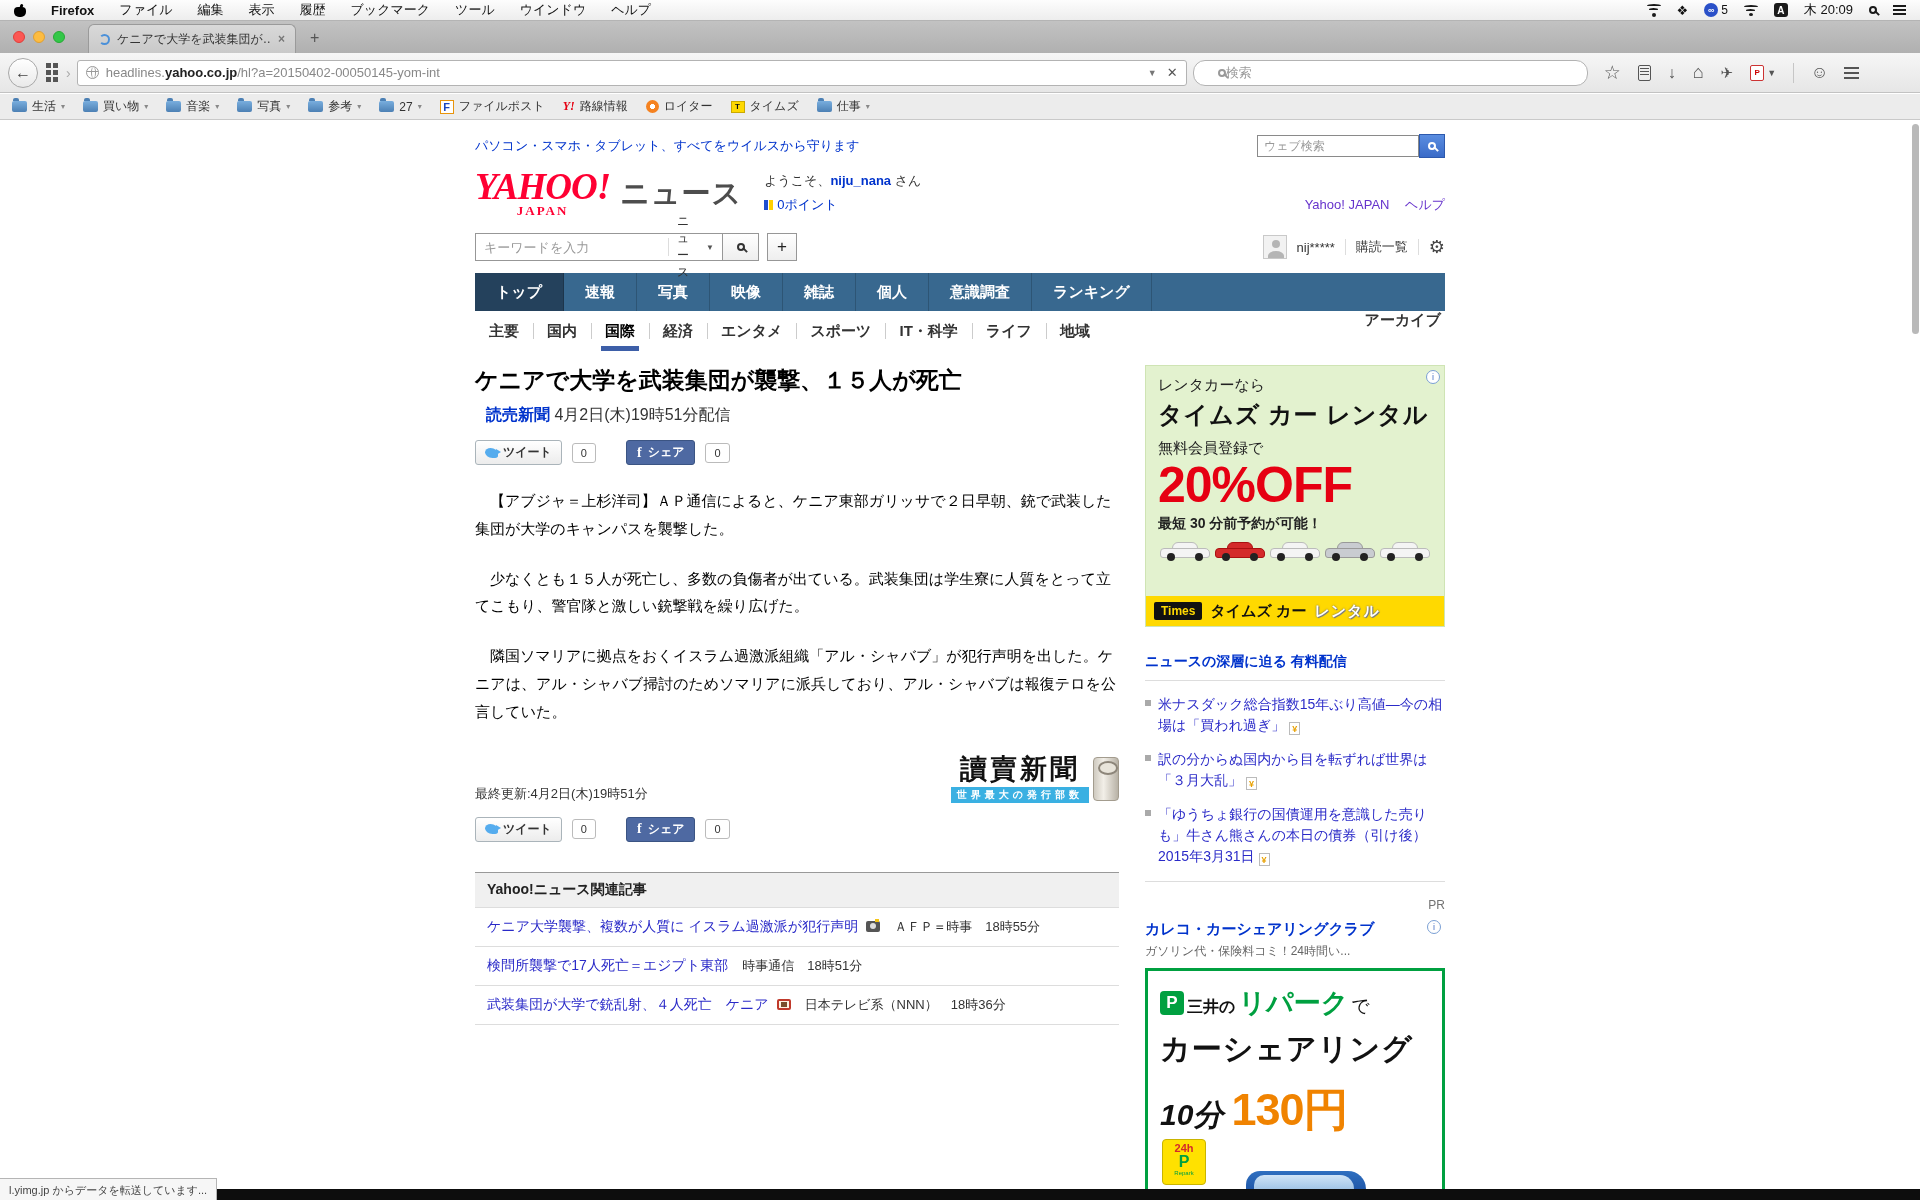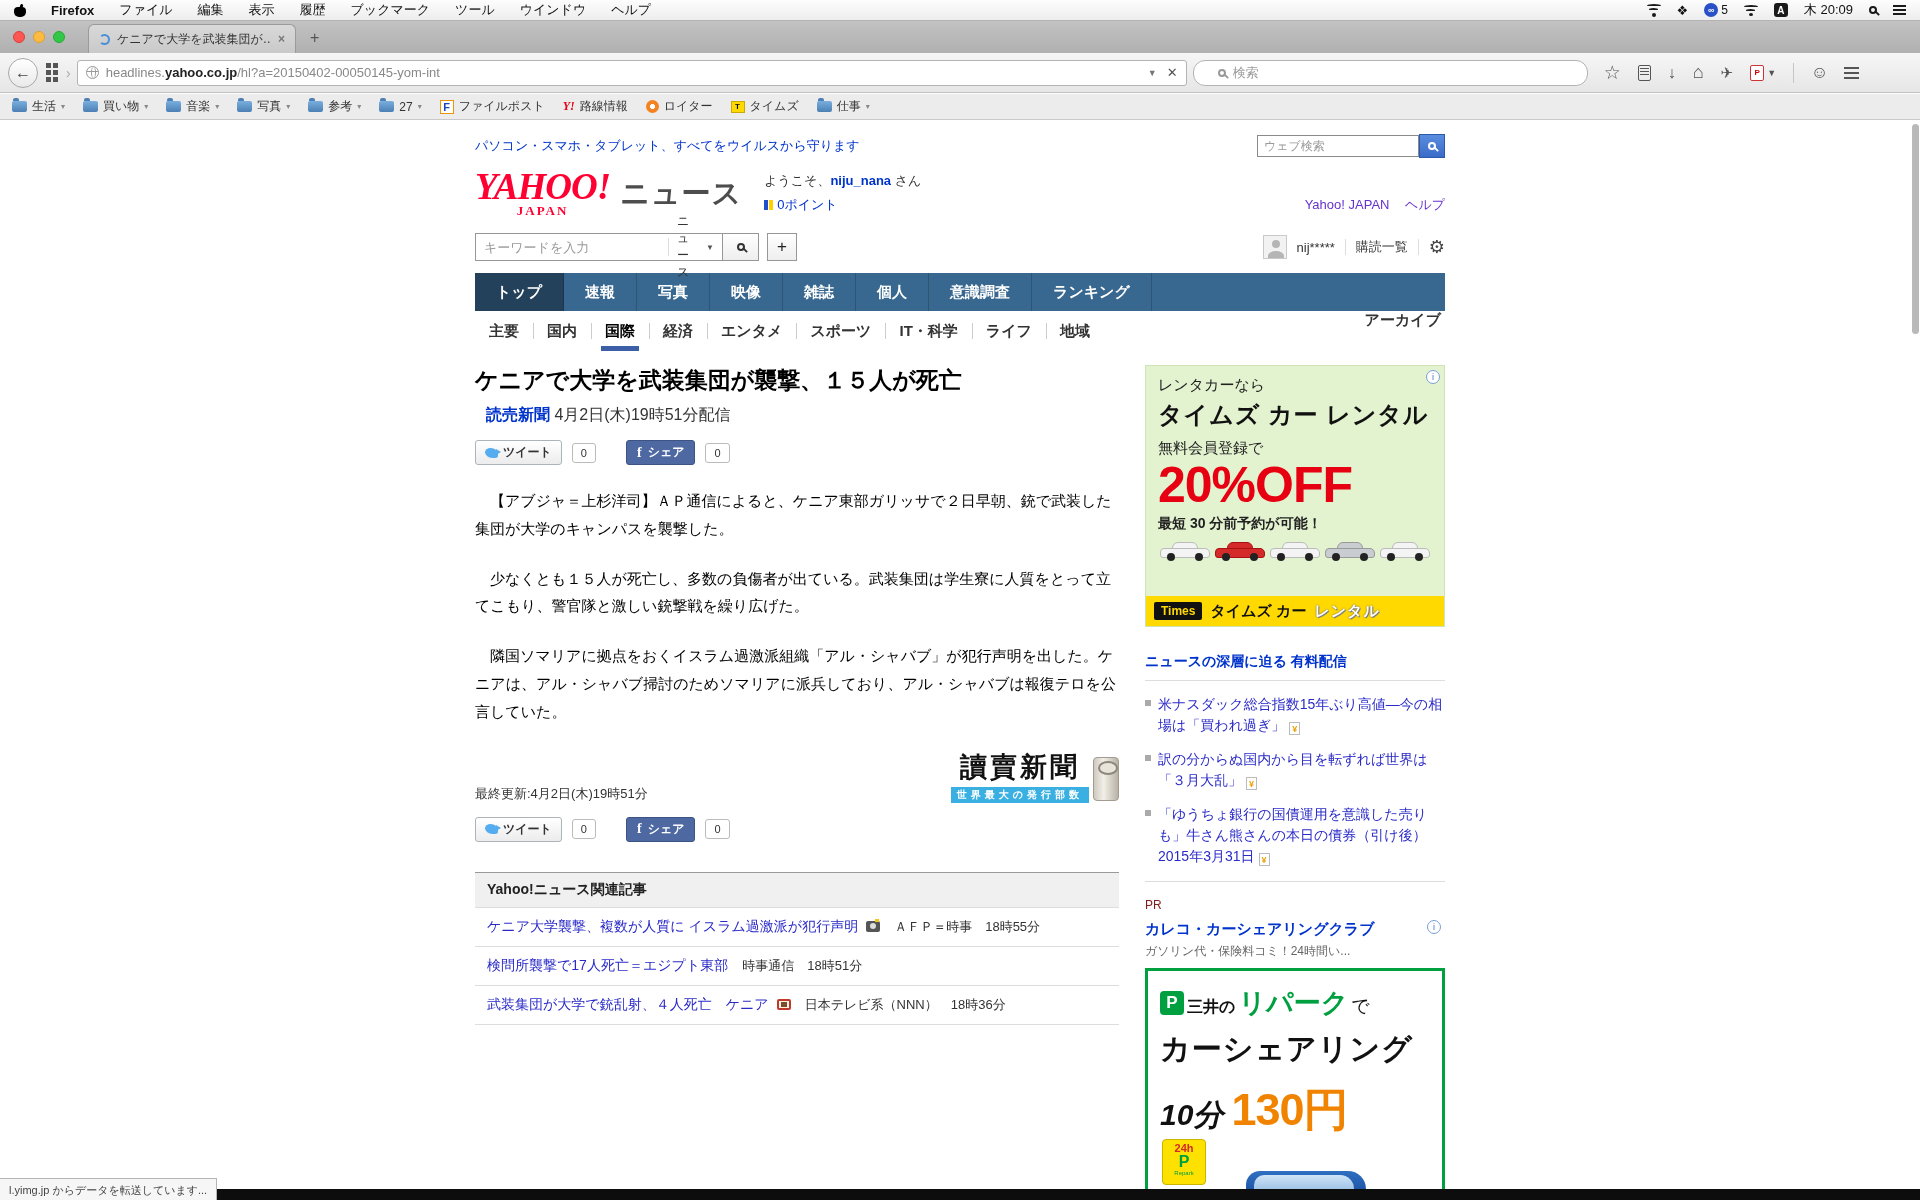--- a/index.html
+++ b/index.html
@@ -47,21 +47,21 @@
   .crumb-sep { color:#aaa; font-size:14px; }
   .urlfield { flex:1; height:26px; background:#fff; border:1px solid #b3b3b3; border-radius:3px; display:flex; align-items:center; padding:0 8px; gap:7px; max-width:1110px; }
   .globe-ico { width:13px; height:13px; border:1.5px solid #999; border-radius:50%; position:relative; flex:none; }
   .globe-ico::before { content:""; position:absolute; left:0; right:0; top:4px; border-top:1px solid #999; }
   .globe-ico::after { content:""; position:absolute; left:4px; top:0; bottom:0; width:3px; border:1px solid #999; border-top:none; border-bottom:none; border-radius:50%; }
   .urltext { font-size:13px; color:#888; white-space:nowrap; overflow:hidden; flex:1; }
   .urltext b { color:#222; font-weight:bold; }
   .url-actions { display:flex; align-items:center; gap:10px; color:#777; }
   .url-caret { font-size:9px; }
   .url-stop { font-weight:bold; color:#555; font-size:13px; }
-  .searchfield { width:395px; height:26px; background:#fff; border:1px solid #b3b3b3; border-radius:12px; display:flex; align-items:center; padding:0 24px; gap:7px; color:#999; flex:none; }
+  .searchfield { width:395px; height:26px; background:#fff; border:1px solid #b3b3b3; border-radius:12px; display:flex; align-items:center; padding:0 24px; color:#999; flex:none; }
   .searchfield input { border:none; outline:none; flex:1; font-size:13px; font-family:inherit; color:#333; background:transparent; }
   .searchfield input::placeholder { color:#999; }
   .tool-icos { display:flex; align-items:center; gap:17px; padding:0 10px; color:#555; }
   .star-ico { font-size:19px; line-height:1; }
   .clip-ico { width:13px; height:16px; border:1.5px solid #555; border-radius:2px; position:relative; }
   .clip-ico::before { content:""; position:absolute; left:1px; right:1px; top:2px; height:1.5px; background:#555; box-shadow:0 3px 0 #555, 0 6px 0 #555; }
   .dl-ico { font-size:16px; font-weight:bold; }
   .home-ico { font-size:18px; }
   .plane-ico { font-size:15px; }
   .pdf-wrap { display:flex; align-items:center; gap:3px; }
@@ -143,21 +143,21 @@
   .twbtn { display:inline-flex; align-items:center; gap:5px; border:1px solid #aab4ba; border-radius:3px; background:linear-gradient(#fff,#ececec); padding:3px 9px; font-size:12px; font-weight:bold; color:#333; }
   .bird { width:13px; height:10px; background:#55acee; border-radius:60% 80% 30% 80%; position:relative; }
   .bird::before { content:""; position:absolute; right:-3px; top:1px; border-left:5px solid #55acee; border-top:3px solid transparent; border-bottom:3px solid transparent; }
   .cnt { border:1px solid #bbb; border-radius:3px; background:#fff; padding:3px 8px; font-size:11px; color:#333; position:relative; margin-left:2px; }
   .fbbtn { display:inline-flex; align-items:center; gap:6px; background:#4e69a2; border:1px solid #3b5483; border-radius:3px; padding:3px 10px; color:#fff; font-size:12px; font-weight:bold; margin-left:22px; }
   .fbf { font-family:"Liberation Serif",serif; font-weight:bold; font-size:14px; }
   .art-body p { font-size:15px; line-height:1.85; color:#000; margin-top:22px; }
   .lastupd-row { display:flex; justify-content:space-between; align-items:flex-end; margin-top:30px; }
   .lastupd { font-size:13px; color:#333; }
   .yomiuri { display:flex; flex-direction:column; align-items:center; position:relative; padding-right:30px; }
-  .yomiuri .kanji { font-family:Liberation Mono, monospace; font-weight:bold; font-size:27px; color:#111; letter-spacing:3px; line-height:1.1; }
+  .yomiuri .kanji { font-family:Liberation Sans, sans-serif; font-weight:bold; font-size:27px; color:#111; letter-spacing:3px; line-height:1.1; }
   .yomiuri .tagline { background:#3ab0e2; color:#fff; font-size:10px; font-weight:bold; letter-spacing:4px; padding:1px 6px; margin-top:2px; }
   .npr-roll { position:absolute; right:0; top:2px; width:26px; height:44px; background:linear-gradient(90deg,#cfcac0,#f2efe8 40%,#b8b2a6); border-radius:4px; border:1px solid #a39c8e; }
   .npr-roll::before { content:""; position:absolute; top:3px; left:4px; width:16px; height:10px; border:2px solid #8d867a; border-radius:50%; background:#e8e4da; }
 
   .rel-box { margin-top:30px; border-bottom:1px solid #ddd; }
   .rel-head { background:#f0f0f0; border-top:1px solid #999; padding:8px 12px; font-size:14px; font-weight:bold; color:#222; }
   .rel-row { display:flex; align-items:center; gap:8px; padding:10px 12px; border-top:1px solid #ddd; font-size:14px; }
   .rel-row:first-of-type { border-top:none; }
   .rel-row .rl { color:#2a2ac8; }
   .rel-row .meta { color:#333; font-size:13px; margin-left:6px; white-space:nowrap; }
@@ -196,21 +196,21 @@
   .times-banner .t2 { font-size:15px; font-weight:bold; color:#fff; text-shadow:0 0 2px #555, 1px 1px 0 #888; letter-spacing:1px; }
 
   .paid { margin-top:26px; }
   .paid-head { color:#0033cc; font-size:14px; font-weight:bold; padding-bottom:9px; border-bottom:1px solid #ddd; }
   .paid-item { display:flex; gap:7px; margin-top:13px; font-size:14px; line-height:1.5; }
   .paid-item .sq { width:6px; height:6px; background:#aaa; margin-top:6px; flex:none; }
   .paid-item .pl { color:#2a2ac8; }
   .yen-ico { display:inline-block; width:11px; height:13px; border:1px solid #bbb; background:#fff; color:#e8a000; font-size:9px; font-weight:bold; text-align:center; line-height:12px; vertical-align:-2px; margin-left:4px; }
   .paid-foot { border-bottom:1px solid #ddd; margin-top:14px; }
 
-  .pr-label { text-align:left; color:#7f1d1d; font-size:12px; margin-top:16px; }
+  .pr-label { text-align:right; color:#737373; font-size:12px; margin-top:16px; }
   .careco { margin-top:8px; position:relative; }
   .careco-title { color:#0033cc; font-size:15px; font-weight:bold; }
   .careco-sub { color:#666; font-size:12px; margin-top:4px; }
   .repark-box { margin-top:8px; border:3px solid #00a040; background:#fff; height:300px; position:relative; padding:14px 12px 0; overflow:hidden; }
   .repark-l1 { display:flex; align-items:baseline; gap:3px; }
   .p-ico { width:24px; height:24px; background:#00a040; border-radius:4px; color:#fff; font-weight:bold; font-size:17px; display:inline-flex; align-items:center; justify-content:center; align-self:center; }
   .repark-small { font-size:16px; color:#111; font-weight:bold; }
   .repark-main { font-size:27px; color:#00a040; font-weight:bold; }
   .repark-de { font-size:18px; color:#111; }
   .carshare { font-size:30px; font-weight:bold; color:#111; margin-top:8px; letter-spacing:1px; }

